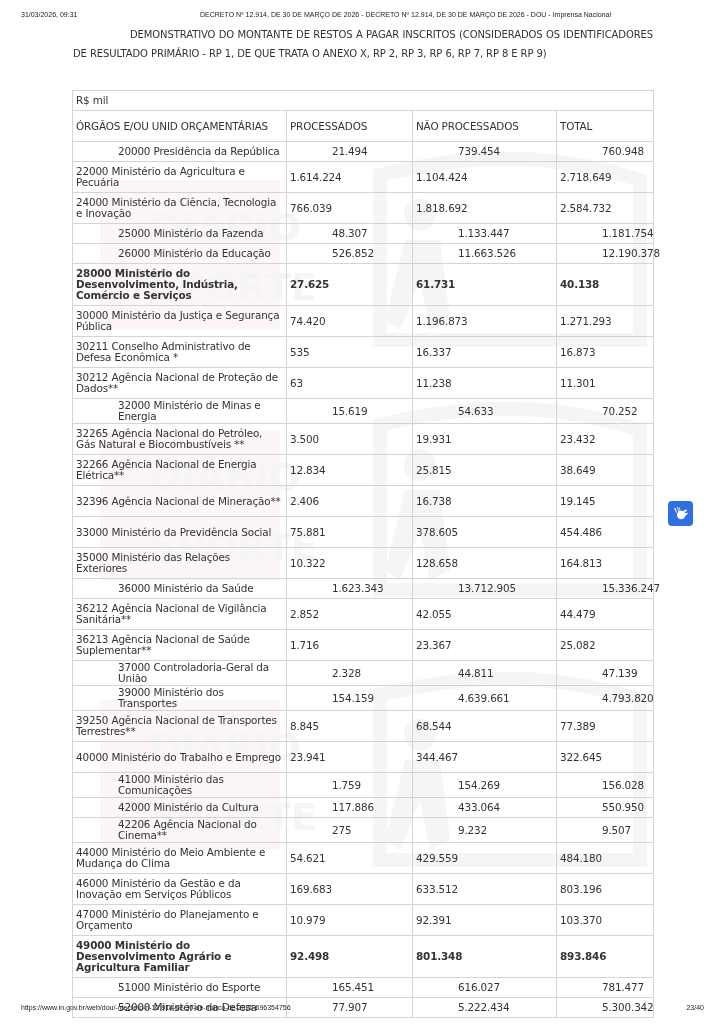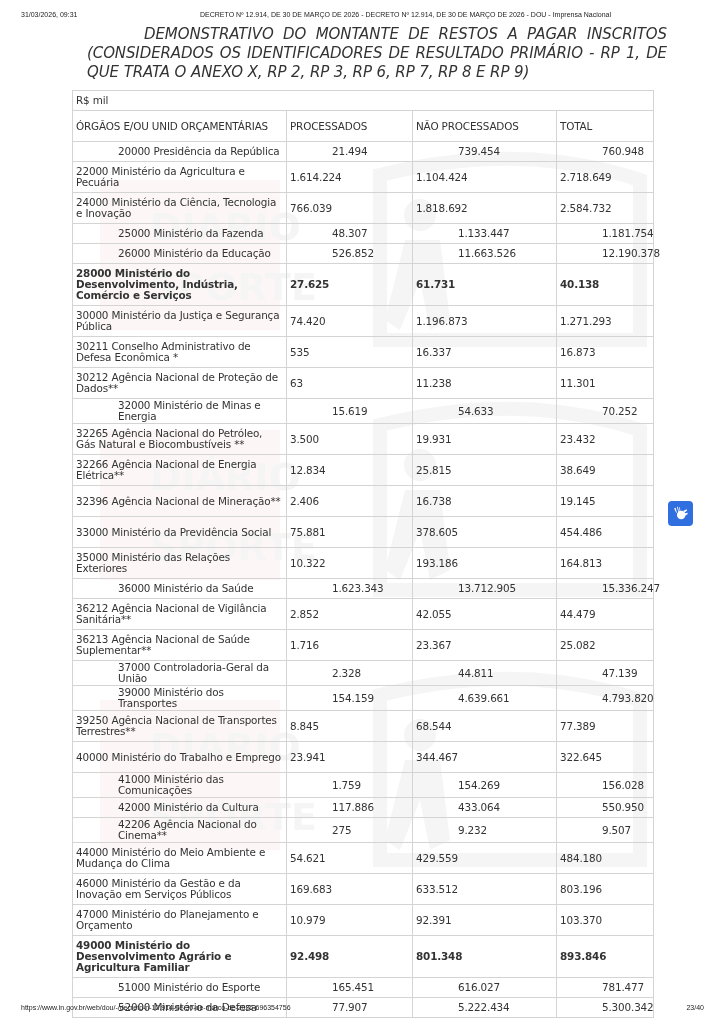--- a/index.html
+++ b/index.html
@@ -7,23 +7,23 @@
       width: 724px; height: 1024px; background: #ffffff; position: relative; overflow: hidden;
       font-family: "DejaVu Sans", sans-serif; color: #333333;
     }
     .print-header {
       position: absolute; top: 11px; left: 0; width: 724px; height: 12px;
       font-family: "Liberation Sans", sans-serif; font-size: 7px; color: #222;
     }
     .print-header .date { position: absolute; left: 21px; top: 0; }
     .print-header .title { position: absolute; left: 200px; top: 0; white-space: nowrap; }
     .doc-title {
-      position: absolute; left: 87px; top: 25px; width: 580px;
-      font-family: "DejaVu Sans", sans-serif; font-size: 15px; line-height: 19px;
-      color: #333; text-align: justify; text-indent: 57px; letter-spacing: -0.1px; font-style: italic;
+      position: absolute; left: 73px; top: 25px; width: 580px;
+      font-family: "DejaVu Sans", sans-serif; font-size: 10px; line-height: 19px;
+      color: #333; text-align: justify; text-indent: 57px; letter-spacing: -0.1px;
     }
     .watermark {
       position: absolute; left: 0; top: 0; width: 724px; height: 1024px; pointer-events: none;
     }
     table.data {
       position: absolute; left: 72px; top: 90px; width: 581px;
       border-collapse: collapse; table-layout: fixed;
       font-family: "DejaVu Sans", sans-serif; font-size: 10.4px; color: #333;
     }
     table.data td {
@@ -186,21 +186,21 @@
       </tr>
       <tr class="r2">
         <td>33000 Ministério da Previdência Social</td>
         <td>75.881</td>
         <td>378.605</td>
         <td>454.486</td>
       </tr>
       <tr class="r2">
         <td>35000 Ministério das Relações Exteriores</td>
         <td>10.322</td>
-        <td>193.186</td>
+        <td>128.658</td>
         <td>164.813</td>
       </tr>
       <tr class="r1">
         <td>36000 Ministério da Saúde</td>
         <td>1.623.343</td>
         <td>13.712.905</td>
         <td>15.336.247</td>
       </tr>
       <tr class="r2">
         <td>36212 Agência Nacional de Vigilância Sanitária**</td>

